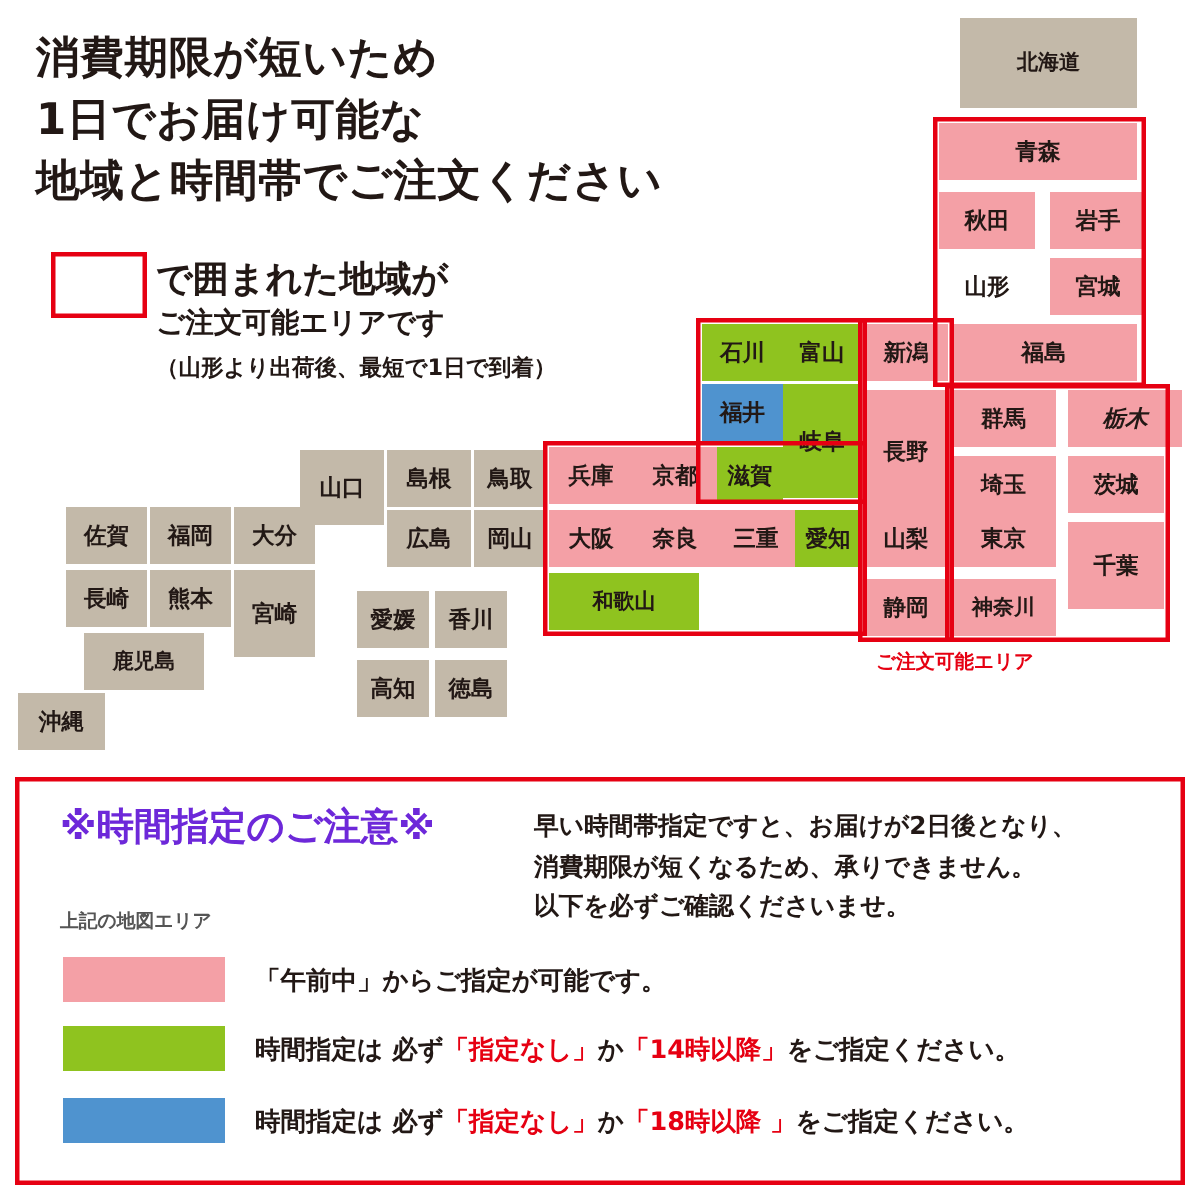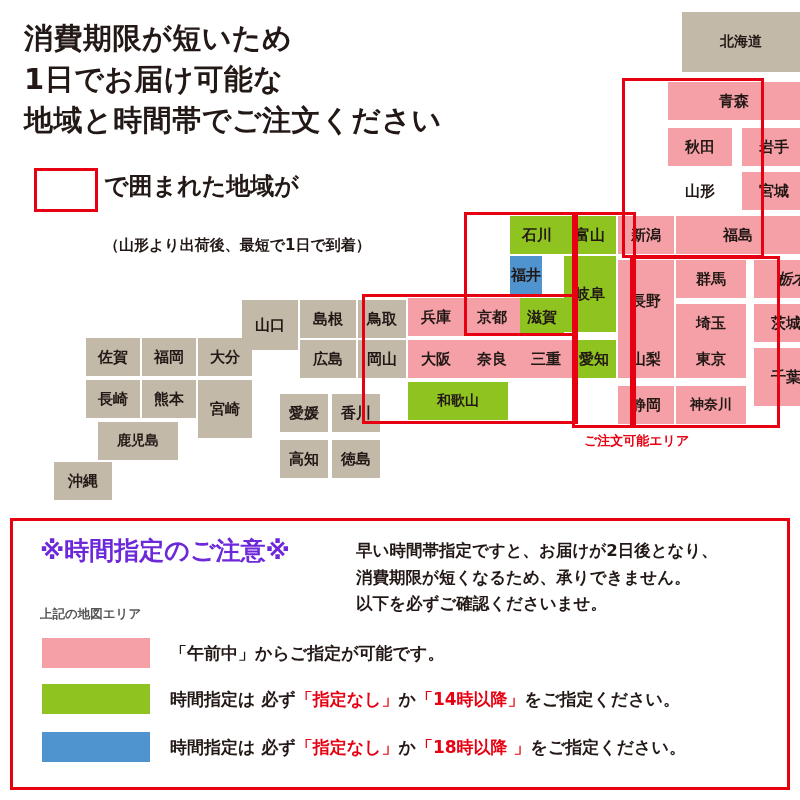--- a/index.html
+++ b/index.html
@@ -40,21 +40,20 @@
     font-size:15px;font-weight:bold;
   }
 
   
   .pref{
     position:absolute;
     display:flex;align-items:center;justify-content:center;
     font-size:15px;font-weight:bold;
     color:#221815;
     box-sizing:border-box;
-    margin-left:42px;
   }
   .c-gray{background:#c3b9a9;}
   .c-pink{background:#f4a0a6;}
   .c-green{background:#8fc31f;}
   .c-blue{background:#4f93cf;}
   .c-white{background:#ffffff;}
 
   
   .frame{position:absolute;border:3px solid #e60012;box-sizing:border-box;}
 
@@ -100,20 +99,21 @@
 <body>
 
 <div id="stage">
 
   <div class="headline">消費期限が短いため
 1日でお届け可能な
 地域と時間帯でご注文ください</div>
 
   <div class="legend-box"></div>
   <div class="legend-l1">で囲まれた地域が</div>
+  <div class="legend-l2">ご注文可能エリアです</div>
   <div class="legend-l3">（山形より出荷後、最短で1日で到着）</div>
 
   <div id="map-layer">
       <div class="pref c-gray" style="left: 640px; top: 12px; width: 118px; height: 60px; font-size: 14px;">北海道</div>
       <div class="pref c-pink" style="left: 626px; top: 82px; width: 132px; height: 38px;">青森</div>
       <div class="pref c-pink" style="left: 626px; top: 128px; width: 64px; height: 38px;">秋田</div>
       <div class="pref c-pink" style="left: 700px; top: 128px; width: 64px; height: 38px;">岩手</div>
       <div class="pref c-white" style="left: 626px; top: 172px; width: 64px; height: 38px;">山形</div>
       <div class="pref c-pink" style="left: 700px; top: 172px; width: 64px; height: 38px;">宮城</div>
       <div class="pref c-pink" style="left: 634px; top: 216px; width: 124px; height: 38px;">福島</div>
@@ -123,21 +123,21 @@
       <div class="pref c-pink" style="left: 712px; top: 304px; width: 64px; height: 38px;">茨城</div>
       <div class="pref c-pink" style="left: 634px; top: 340px; width: 70px; height: 38px; text-align: center;">東京</div>
       <div class="pref c-pink" style="left: 712px; top: 348px; width: 64px; height: 58px;">千葉</div>
       <div class="pref c-pink" style="left: 634px; top: 386px; width: 70px; height: 38px; font-size: 14px;">神奈川</div>
       <div class="pref c-pink" style="left: 576px; top: 216px; width: 56px; height: 38px;">新潟</div>
       <div class="pref c-pink" style="left: 576px; top: 260px; width: 56px; height: 82px;">長野</div>
       <div class="pref c-pink" style="left: 576px; top: 340px; width: 56px; height: 38px;">山梨</div>
       <div class="pref c-pink" style="left: 576px; top: 386px; width: 56px; height: 38px;">静岡</div>
       <div class="pref c-green" style="left: 468px; top: 216px; width: 54px; height: 38px;">石川</div>
       <div class="pref c-green" style="left: 522px; top: 216px; width: 52px; height: 38px;">富山</div>
-      <div class="pref c-blue" style="left: 468px; top: 256px; width: 32px; height: 38px;">福井</div>
+      <div class="pref c-blue" style="left: 468px; top: 256px; width: 54px; height: 38px;">福井</div>
       <div class="pref c-green" style="left: 522px; top: 256px; width: 52px; height: 76px;">岐阜</div>
       <div class="pref c-pink" style="left: 366px; top: 298px; width: 56px; height: 38px;">兵庫</div>
       <div class="pref c-pink" style="left: 422px; top: 298px; width: 56px; height: 38px;">京都</div>
       <div class="pref c-green" style="left: 478px; top: 298px; width: 44px; height: 38px;">滋賀</div>
       <div class="pref c-pink" style="left: 366px; top: 340px; width: 56px; height: 38px;">大阪</div>
       <div class="pref c-pink" style="left: 422px; top: 340px; width: 56px; height: 38px;">奈良</div>
       <div class="pref c-pink" style="left: 478px; top: 340px; width: 52px; height: 38px;">三重</div>
       <div class="pref c-green" style="left: 530px; top: 340px; width: 44px; height: 38px;">愛知</div>
       <div class="pref c-green" style="left: 366px; top: 382px; width: 100px; height: 38px; font-size: 14px;">和歌山</div>
       <div class="pref c-gray" style="left: 200px; top: 300px; width: 56px; height: 50px;">山口</div>

